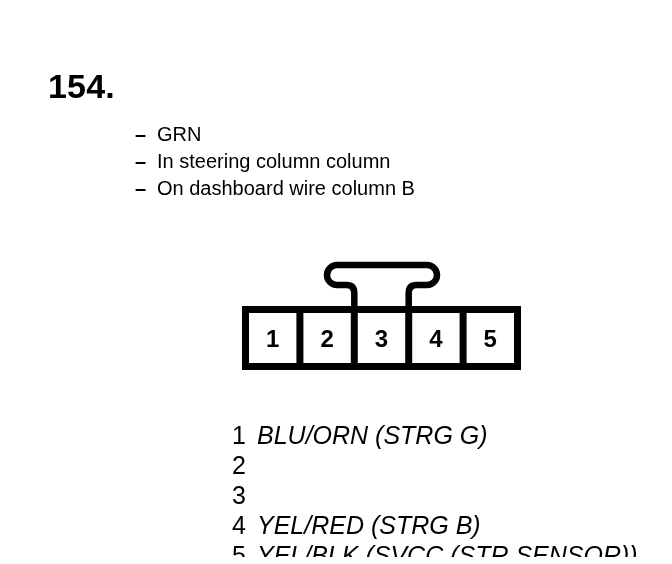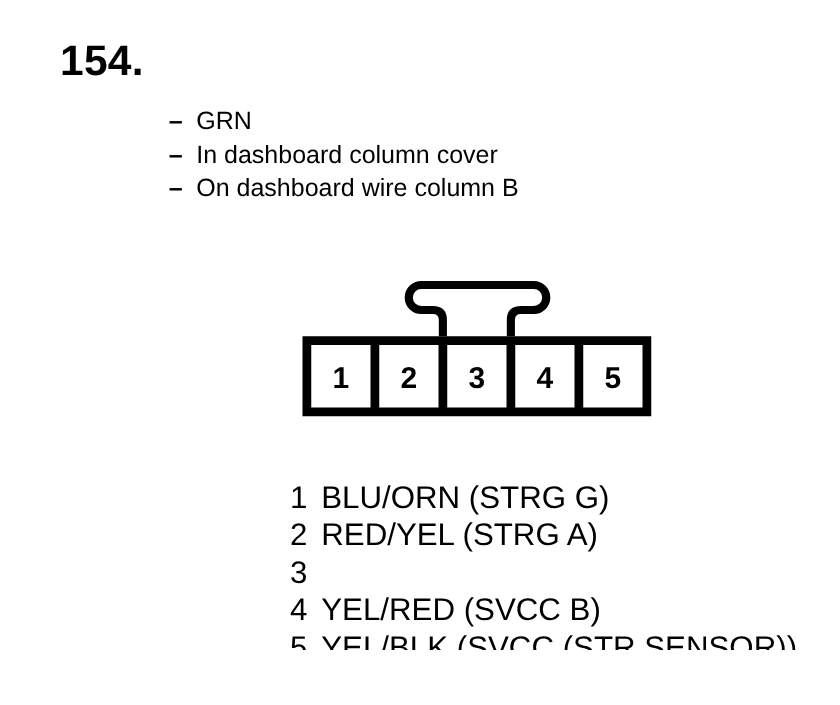--- a/index.html
+++ b/index.html
@@ -4,20 +4,21 @@
 <style>
   html,body { margin:0; padding:0; background:#ffffff; }
   .page {
     position: relative;
     width: 672px;
     height: 520px;
     background: #ffffff;
     font-family: "Liberation Sans", sans-serif;
     color: #000000;
     overflow: hidden;
+    margin-top: 37px;
   }
   
   .title-row {
     position: absolute;
     left: 48px;
     top: 29px;
     display: flex;
     font-weight: bold;
     font-size: 34px;
     line-height: 40px;
@@ -58,39 +59,39 @@
   .pin-list {
     position: absolute;
     left: 232px;
     top: 383px;
     font-size: 25px;
     line-height: 30px;
     white-space: nowrap;
   }
   .pin-row { display: flex; }
   .pin-row .pin-no { display:inline-block; min-width: 15px; }
-  .pin-row .pin-label { margin-left: 10px; }
+  .pin-row .pin-label { margin-left: 10px; font-style: italic; }
 </style>
 </head>
 <body>
 
 <div class="page">
 
   <div class="title-row">
     <span class="item-no">154.</span>
   </div>
 
   <div class="notes">
     <div class="note">
       <span class="marker">–</span>
       <span class="note-text">GRN</span>
     </div>
     <div class="note">
       <span class="marker">–</span>
-      <span class="note-text">In dashboard column cover</span>
+      <span class="note-text">In steering column column</span>
     </div>
     <div class="note">
       <span class="marker">–</span>
       <span class="note-text">On dashboard wire column B</span>
     </div>
   </div>
 
   <svg class="connector-svg" viewBox="0 0 320 120" xmlns="http://www.w3.org/2000/svg">
 
     <path d="M 134.3 49
@@ -118,28 +119,27 @@
     <text class="pin-num-text" x="270.3" y="90" text-anchor="middle">5</text>
   </svg>
 
   <div class="pin-list">
     <div class="pin-row">
       <span class="pin-no">1</span>
       <span class="pin-label">BLU/ORN (STRG G)</span>
     </div>
     <div class="pin-row">
       <span class="pin-no">2</span>
-      <span class="pin-label">RED/YEL (STRG A)</span>
     </div>
     <div class="pin-row">
       <span class="pin-no">3</span>
     </div>
     <div class="pin-row">
       <span class="pin-no">4</span>
-      <span class="pin-label">YEL/RED (SVCC B)</span>
+      <span class="pin-label">YEL/RED (STRG B)</span>
     </div>
     <div class="pin-row">
       <span class="pin-no">5</span>
       <span class="pin-label">YEL/BLK (SVCC (STR SENSOR))</span>
     </div>
   </div>
 
 </div>
 
 </body></html>

